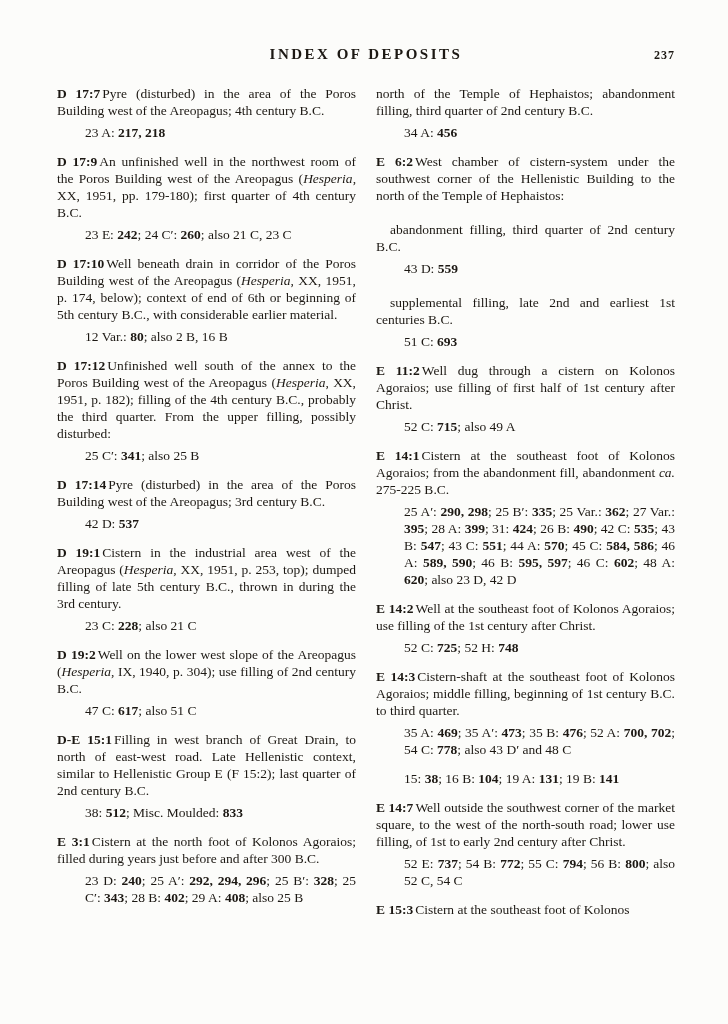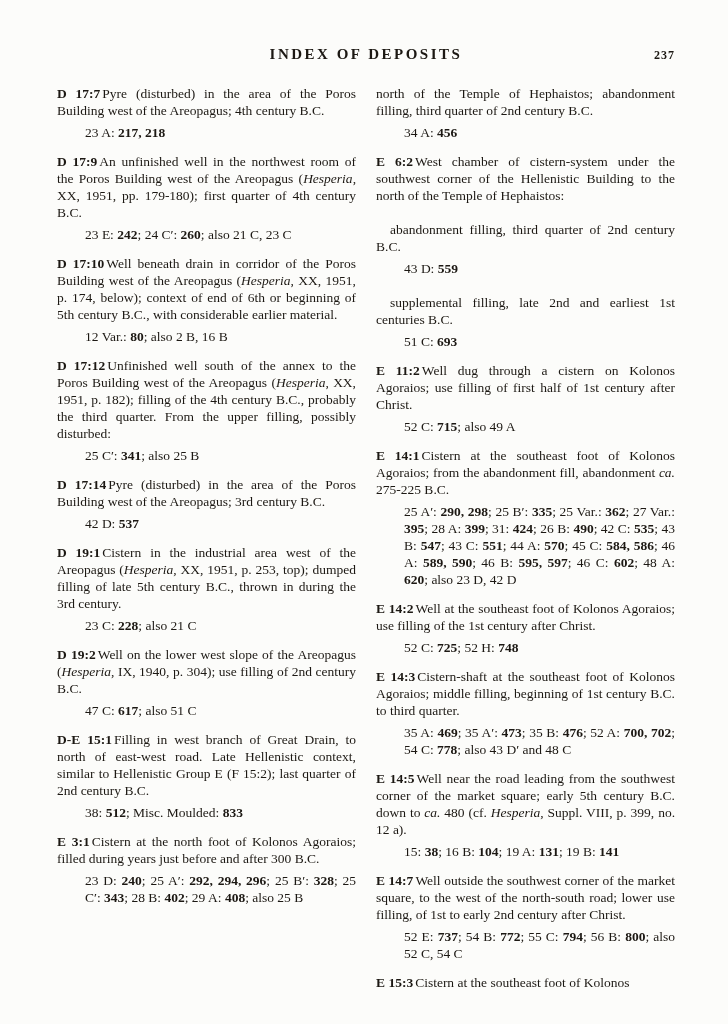--- a/index.html
+++ b/index.html
@@ -126,21 +126,20 @@
         </div>
         <div class="entry">
           <p class="body"><span class="label">E 14:2</span><span>Well at the southeast foot of Kolonos Agoraios; use filling of the 1st century after Christ.</span></p>
           <p class="ref"><span>52 C: </span><span class="b">725</span><span>; 52 H: </span><span class="b">748</span></p>
         </div>
         <div class="entry">
           <p class="body"><span class="label">E 14:3</span><span>Cistern-shaft at the southeast foot of Kolonos Agoraios; middle filling, beginning of 1st century B.C. to third quarter.</span></p>
           <p class="ref"><span>35 A: </span><span class="b">469</span><span>; 35 A′: </span><span class="b">473</span><span>; 35 B: </span><span class="b">476</span><span>; 52 A: </span><span class="b">700, 702</span><span>; 54 C: </span><span class="b">778</span><span>; also 43 D′ and 48 C</span></p>
         </div>
         <div class="entry">
-          <p class="body"><span class="label">E 14:5</span><span>Well near the road leading from the southwest corner of the market square; early 5th century B.C. down to </span><span class="i">ca.</span><span> 480 (cf. </span><span class="i">Hesperia</span><span>, Suppl. VIII, p. 399, no. 12 a).</span></p>
           <p class="ref"><span>15: </span><span class="b">38</span><span>; 16 B: </span><span class="b">104</span><span>; 19 A: </span><span class="b">131</span><span>; 19 B: </span><span class="b">141</span></p>
         </div>
         <div class="entry">
           <p class="body"><span class="label">E 14:7</span><span>Well outside the southwest corner of the market square, to the west of the north-south road; lower use filling, of 1st to early 2nd century after Christ.</span></p>
           <p class="ref"><span>52 E: </span><span class="b">737</span><span>; 54 B: </span><span class="b">772</span><span>; 55 C: </span><span class="b">794</span><span>; 56 B: </span><span class="b">800</span><span>; also 52 C, 54 C</span></p>
         </div>
         <div class="entry">
           <p class="body"><span class="label">E 15:3</span><span>Cistern at the southeast foot of Kolonos</span></p>
         </div>
       </div>

